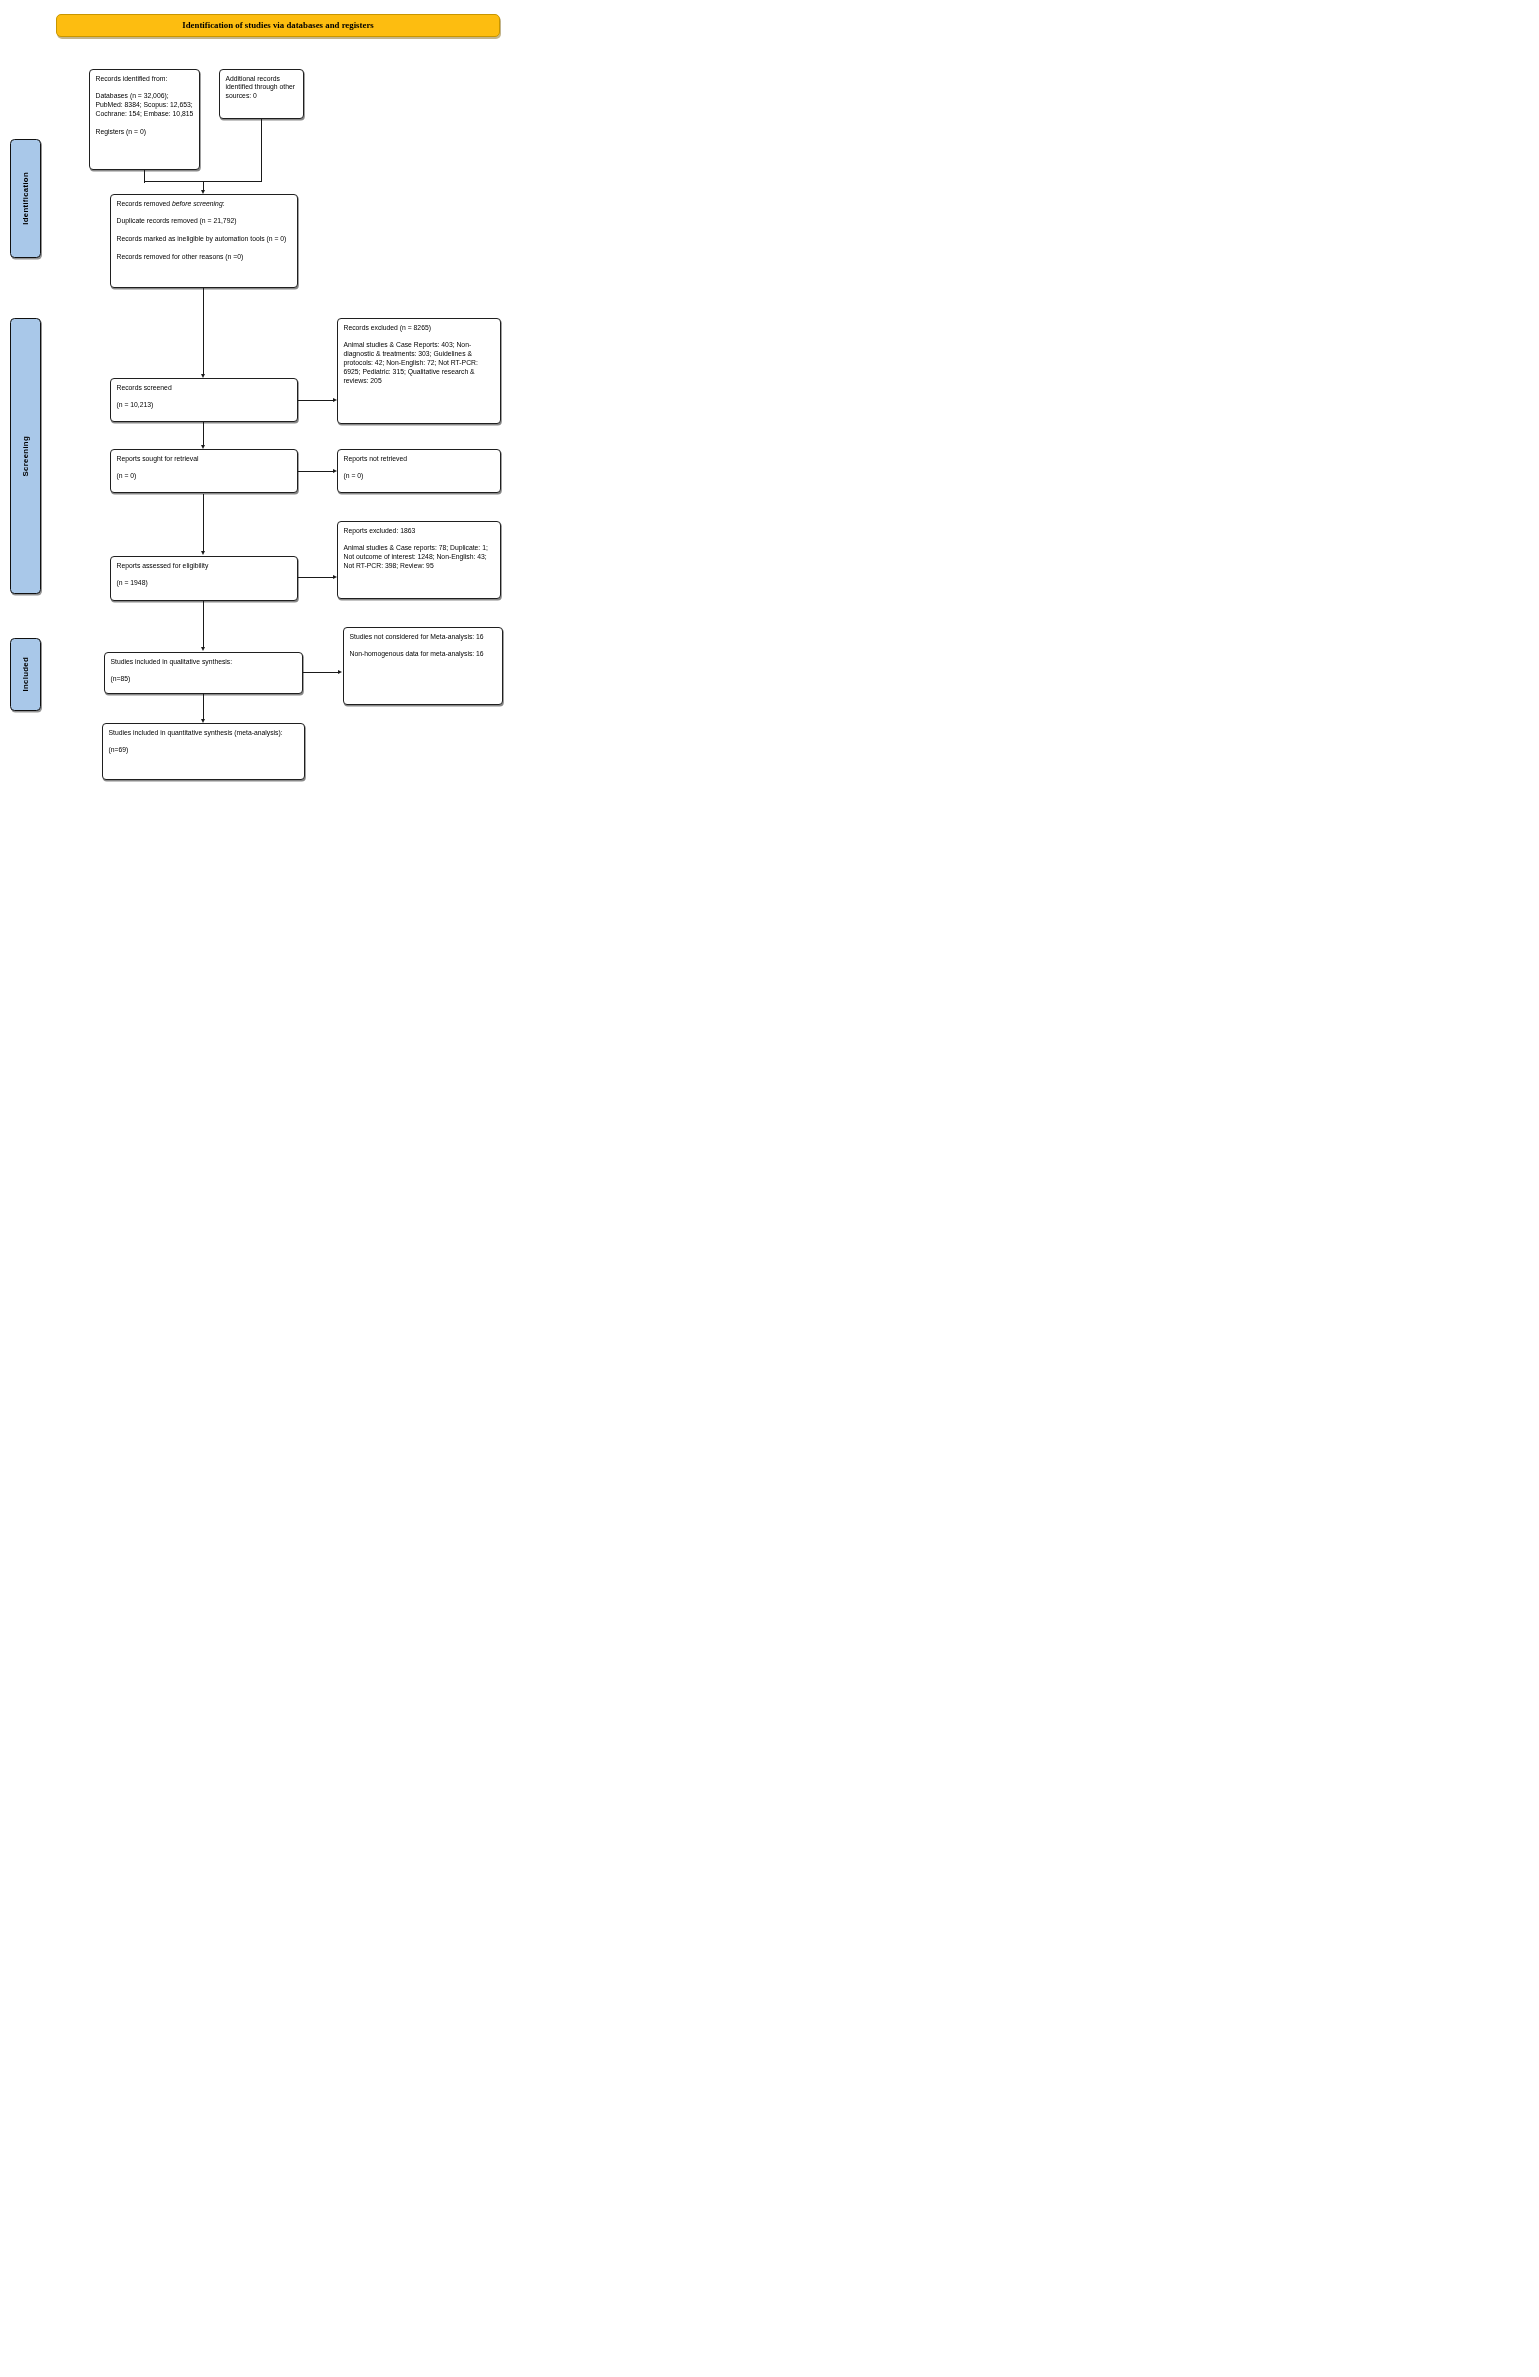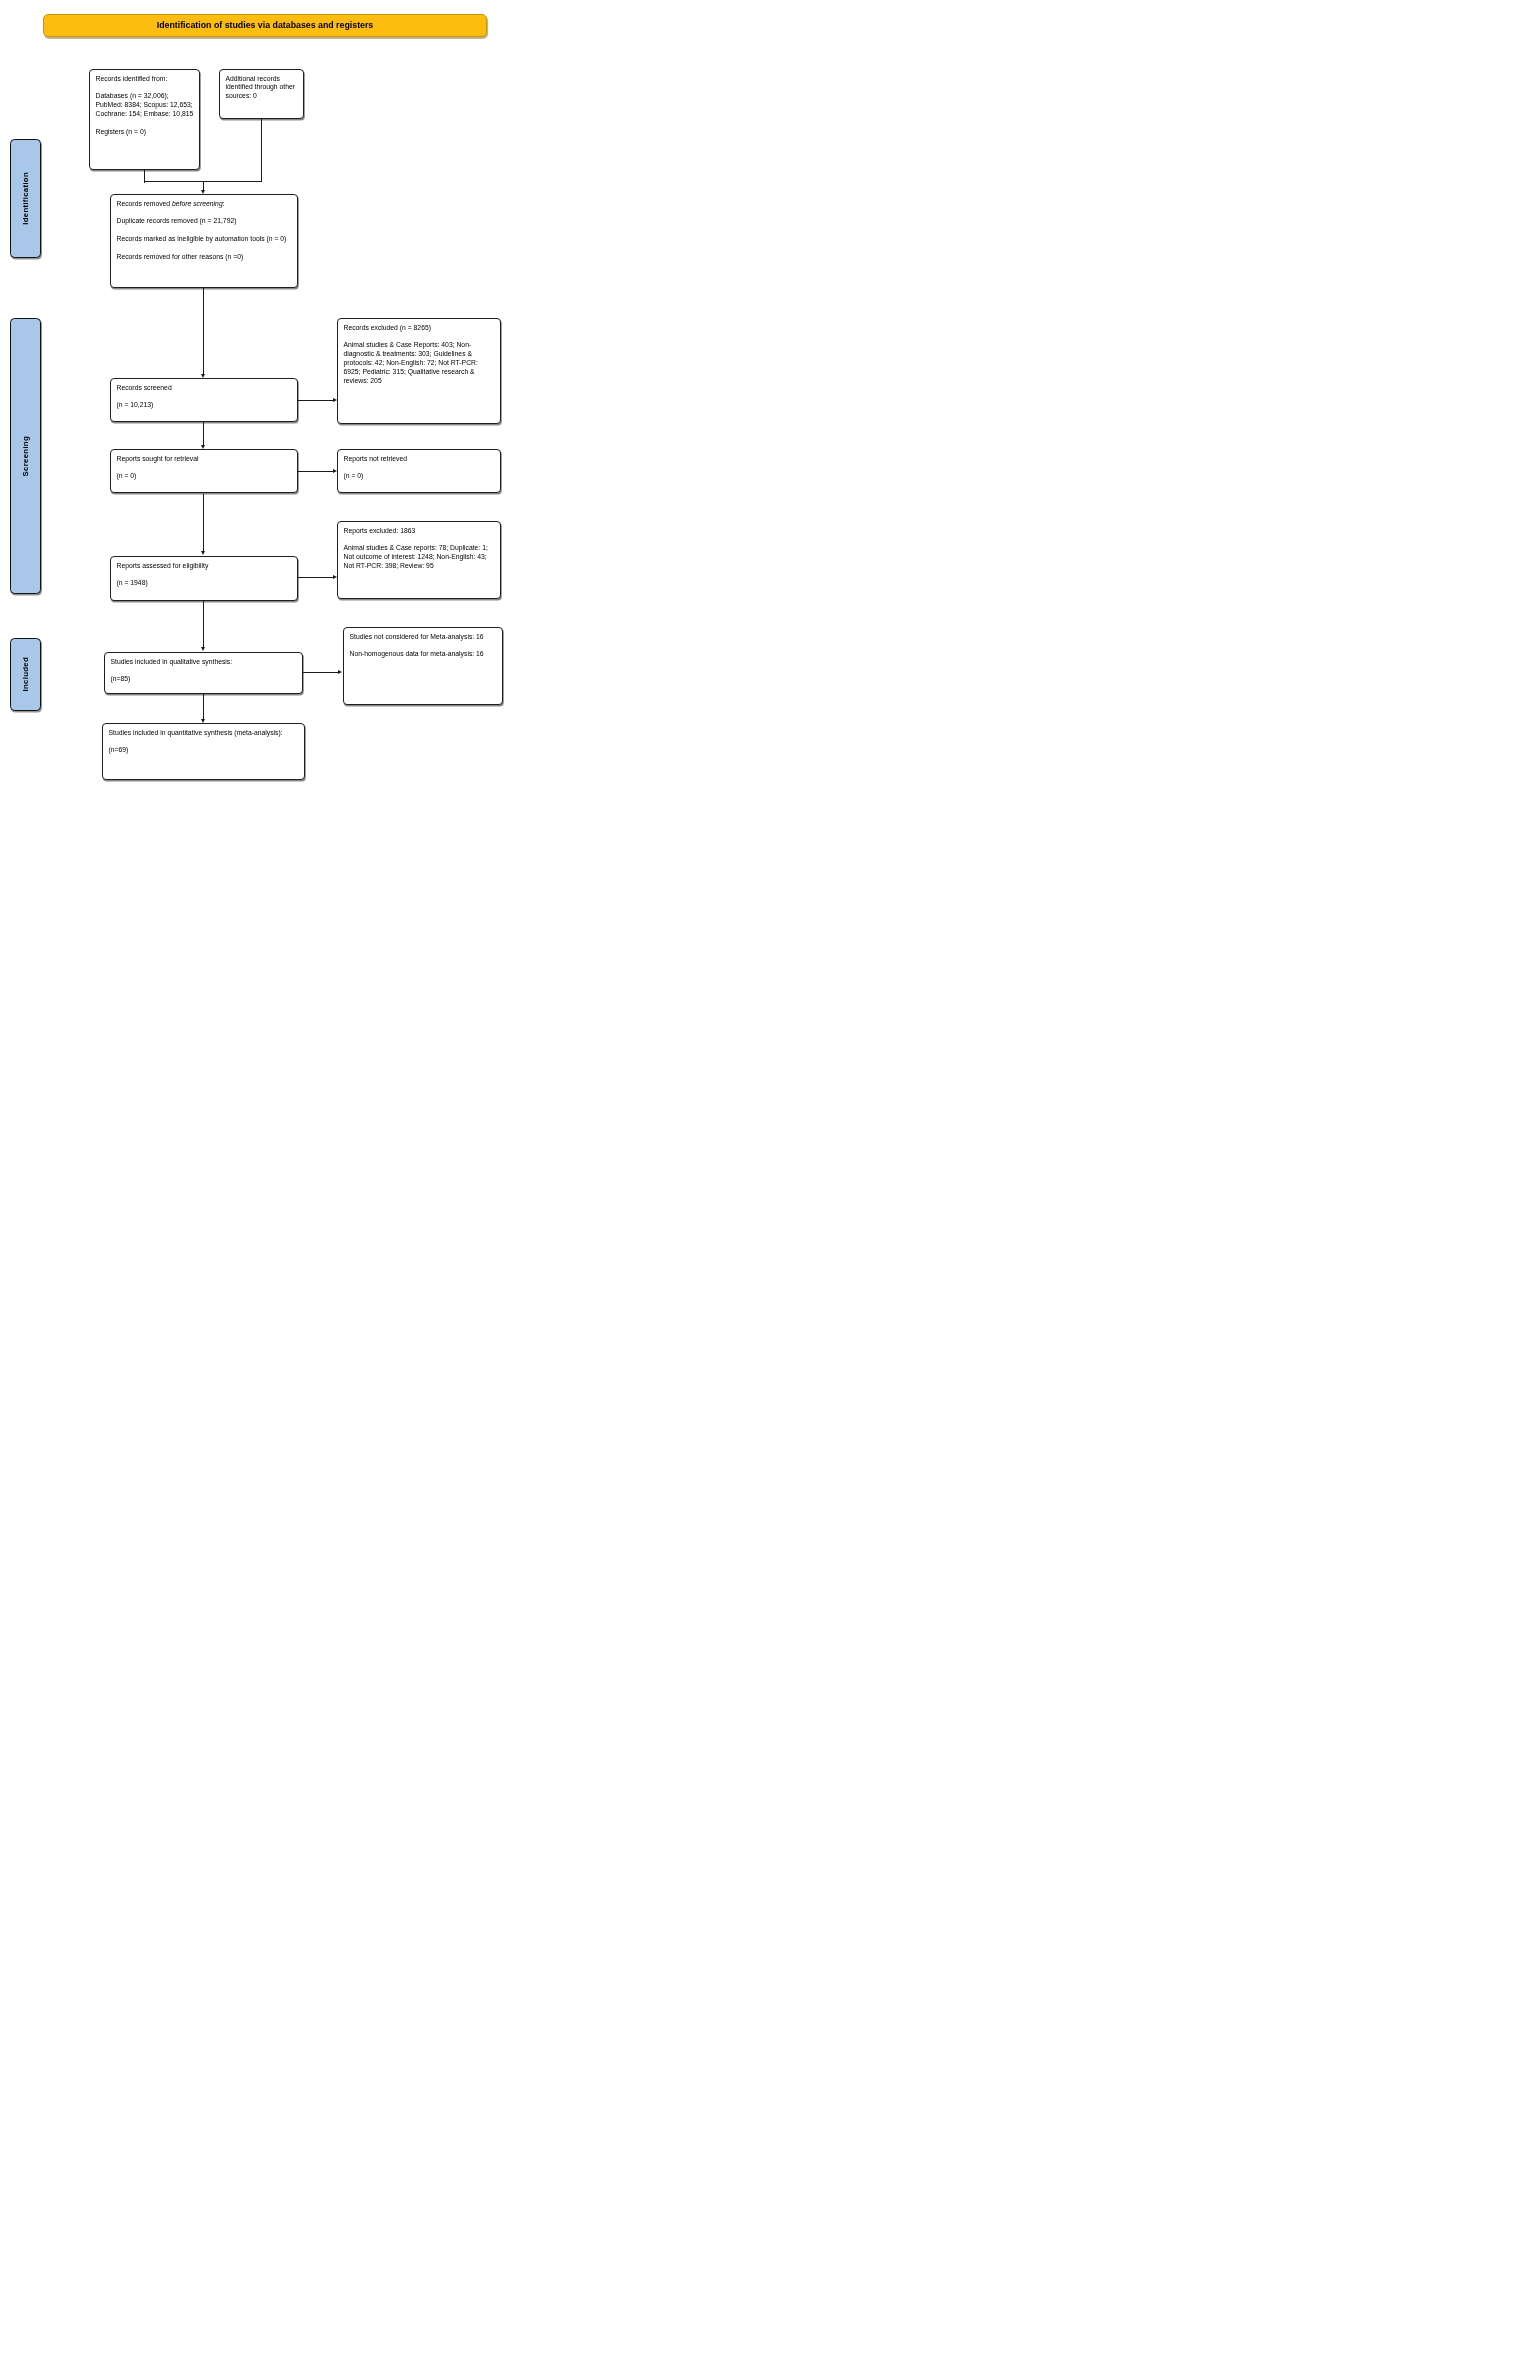--- a/index.html
+++ b/index.html
@@ -35,21 +35,21 @@
   .head-down{position:absolute;width:0;height:0;
     border-left:2.5px solid transparent;border-right:2.5px solid transparent;border-top:4.5px solid #1a1a1a;}
   .head-right{position:absolute;width:0;height:0;
     border-top:2.5px solid transparent;border-bottom:2.5px solid transparent;border-left:4.5px solid #1a1a1a;}
 </style>
 </head>
 <body>
 
 <div class="canvas">
 
-  <div class="banner" style="left:43px;top:13.6px;width:442px;height:21.6px;">
+  <div class="banner" style="left:56px;top:13.6px;width:442px;height:21.6px;font-family:Liberation Serif, serif;">
     <span>Identification of studies via databases and registers</span>
   </div>
 
   <div class="stage" style="left:10px;top:139px;width:29px;height:117px;">
     <span class="vtext">Identification</span>
   </div>
   <div class="stage" style="left:10px;top:318px;width:29px;height:274px;">
     <span class="vtext">Screening</span>
   </div>
   <div class="stage" style="left:10px;top:638px;width:29px;height:71px;">

